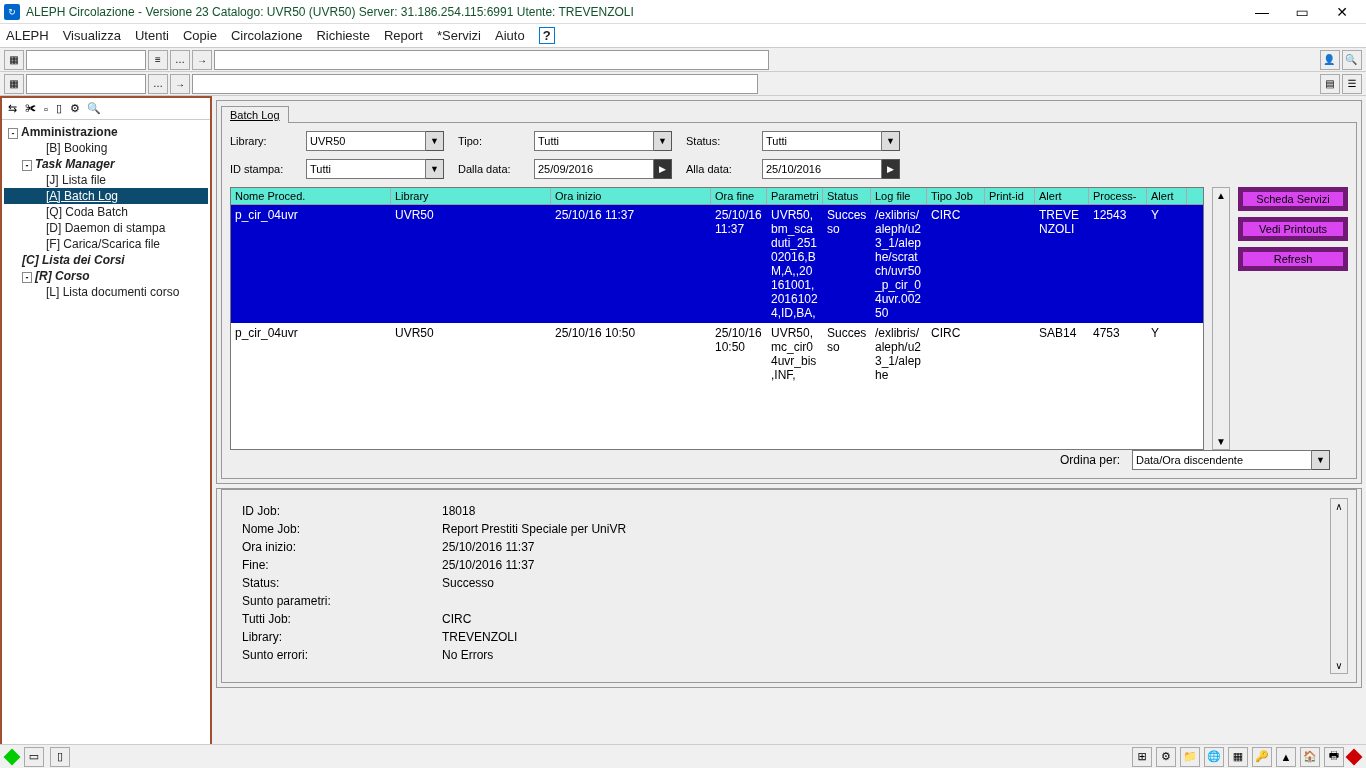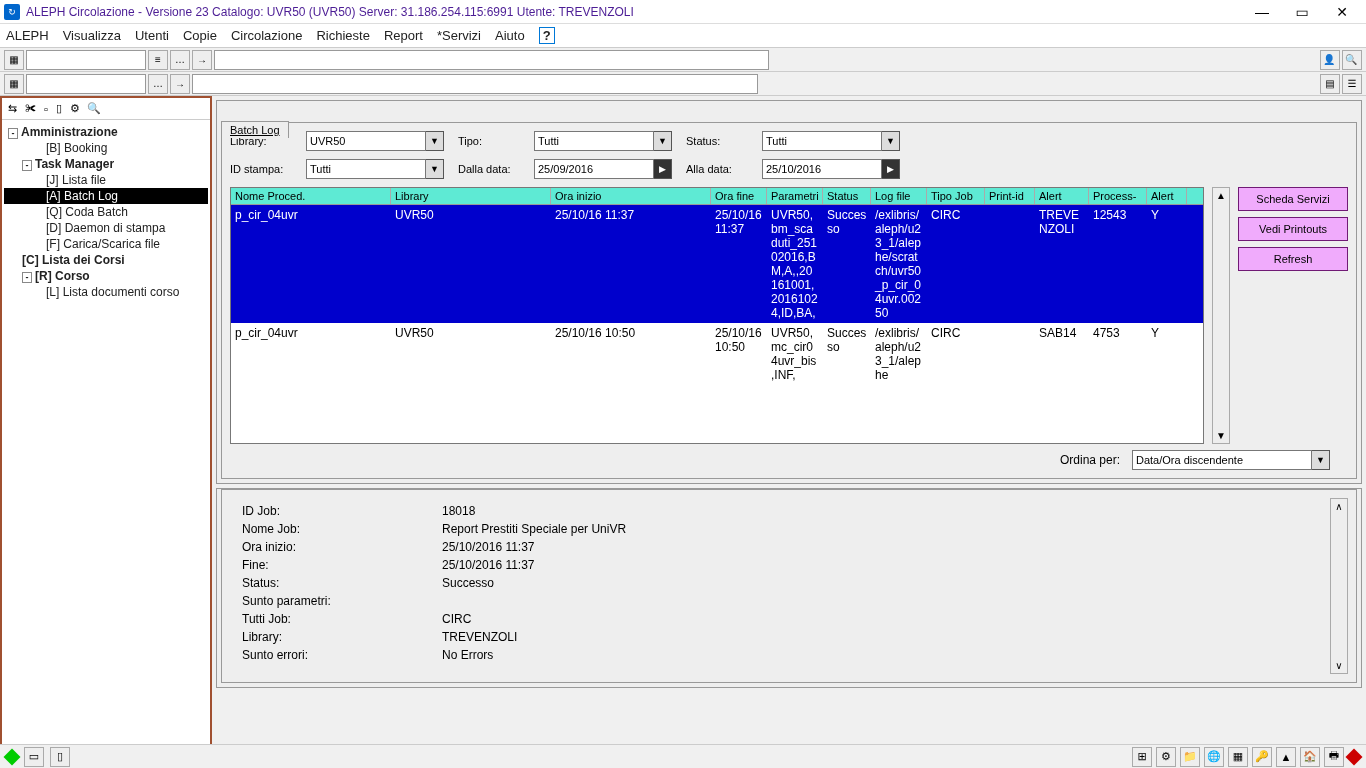--- a/index.html
+++ b/index.html
@@ -1,54 +1,54 @@
 <!DOCTYPE html>
 <html><head>
 <meta charset="utf-8">
 <style>
   * { box-sizing: border-box; margin: 0; padding: 0; font-family: "Segoe UI", Tahoma, sans-serif; font-size: 12px; }
   body { background: #f0f0f0; width: 1366px; height: 768px; overflow: hidden; position: relative; }
 
   .title-bar { height: 24px; background: #fff; display: flex; align-items: center; padding: 0 4px; border-bottom: 1px solid #ddd; }
   .title-bar .app-icon { width: 16px; height: 16px; background: #0066cc; border-radius: 2px; margin-right: 6px; display:flex; align-items:center; justify-content:center; color:#fff; font-size:9px;}
-  .title-bar .title-text { flex: 1; font-size: 12px; color: #4c1d95; }
+  .title-bar .title-text { flex: 1; font-size: 12px; color: #14532d; }
   .title-bar .win-btn { width: 40px; height: 24px; display: flex; align-items: center; justify-content: center; font-size: 14px; cursor: pointer; }
 
   .menu-bar { height: 24px; background: #fff; display: flex; align-items: center; padding: 0 6px; gap: 14px; border-bottom: 1px solid #ccc; }
   .menu-bar span { font-size: 13px; color: #222; cursor: pointer; }
   .help-icon { border: 1px solid #0078d7; color: #0078d7; padding: 0 3px; font-weight: bold; font-size: 11px; }
 
   .toolbar-row { height: 24px; background: #f0f0f0; display: flex; align-items: center; border-bottom: 1px solid #ccc; padding: 0 4px; gap: 2px; }
   .tb-btn { width: 20px; height: 20px; border: 1px solid #aaa; background: #eee; display: flex; align-items: center; justify-content: center; cursor: pointer; font-size: 10px; }
   .tb-input { height: 20px; border: 1px solid #999; background: #fff; padding: 0 3px; }
   .tb-input.long { width: 120px; }
   .tb-input.wide { flex: 1; }
 
   .main-layout { display: flex; height: 672px; }
 
   .left-panel { width: 212px; background: #fff; border: 2px solid #a05030; display: flex; flex-direction: column; }
   .left-icons { height: 22px; display: flex; align-items: center; gap: 8px; padding: 0 6px; border-bottom: 1px solid #ccc; }
   .left-icons span { font-size: 11px; cursor: pointer; }
   .tree { flex: 1; padding: 4px 2px; font-size: 12px; color: #222; overflow: hidden; }
   .tree-item { padding: 1px 2px 1px 4px; cursor: pointer; white-space: nowrap; }
   .tree-item.bold { font-weight: bold; }
-  .tree-item.selected { background: #000000; color: #fff; }
-  .tree-item.lvl1 { padding-left: 18px; }
+  .tree-item.selected { background: #0c4a6e; color: #fff; text-decoration: underline; }
+  .tree-item.lvl1 { padding-left: 18px; font-style: italic; }
   .tree-item.lvl2 { padding-left: 42px; }
   .tree-toggle { display:inline-block; width: 10px; text-align:center; border:1px solid #888; font-size:9px; line-height:9px; margin-right:3px; }
 
   .right-area { flex: 1; display: flex; flex-direction: column; padding: 4px; gap: 4px; }
 
   .panel { background: #eee; border: 1px solid #999; position: relative; }
   .panel-top { height: 384px; display: flex; flex-direction: column; }
   .panel-bottom { height: 200px; display: flex; flex-direction: column; }
 
   .tabset { display: flex; padding: 4px 4px 0 4px; }
   .tab { padding: 2px 8px; border: 1px solid #999; border-bottom: none; background: #eee; font-size: 11px; cursor: pointer; margin-right: 2px; }
-  .tab.active { background: #eee; text-decoration: underline; position: relative; top: 16px; }
+  .tab.active { background: #eee; text-decoration: underline; position: relative; top: 1px; }
   .tab-body { flex: 1; border: 1px solid #999; margin: 0 4px 4px 4px; background: #eee; padding: 8px; display: flex; flex-direction: column; overflow: hidden; }
 
   .filter-row { display: flex; align-items: center; gap: 14px; margin-bottom: 8px; }
   .filter-group { display: flex; align-items: center; gap: 6px; }
   .filter-label { width: 70px; font-size: 11px; }
   .combo { display: flex; }
   .combo input { width: 120px; height: 20px; border: 1px solid #777; padding: 0 3px; font-size: 11px; }
   .combo .ddbtn { width: 18px; height: 20px; border: 1px solid #555; border-left: none; background: #ddd; display: flex; align-items: center; justify-content: center; cursor: pointer; font-size: 9px; }
   .combo .arrow-dark { background: #333; color: #fff; }
 
@@ -57,23 +57,23 @@
   .grid-head { display: flex; background: #5eead4; border-bottom: 1px solid #999; }
   .gh { border-right: 1px solid #aaa; padding: 2px 4px; font-size: 11px; white-space: nowrap; overflow: hidden; }
   .grid-body { flex: 1; overflow: hidden; position: relative; }
   .grow { display: flex; font-size: 11px; }
   .grow.sel { background: #0000cc; color: #fff; }
   .gc { padding: 3px 4px; white-space: normal; word-break: break-word; overflow: hidden; }
   .gscroll { width: 18px; background: #eee; border: 1px solid #aaa; display: flex; flex-direction: column; justify-content: space-between; align-items: center; padding: 2px 0; }
   .gscroll span { font-size: 10px; cursor: pointer; }
 
   .side-btns { width: 110px; display: flex; flex-direction: column; gap: 6px; }
-  .side-btns button { height: 24px; border: 1px solid #701a75; background: #f0abfc; font-size: 11px; cursor: pointer; }
-
-  .sort-row { display: flex; justify-content: flex-end; align-items: center; gap: 12px; margin-top: 6px; padding-right: 18px; }
+  .side-btns button { height: 24px; border: 5px solid #701a75; background: #d946ef; font-size: 11px; cursor: pointer; }
+
+  .sort-row { display: flex; justify-content: flex-end; align-items: center; gap: 12px; margin-top: 0; padding-right: 18px; }
 
   .details { padding: 4px 12px; }
   .drow { display: flex; padding: 2px 0; font-size: 12px; }
   .dlabel { width: 200px; }
 
   .status-bar { position: absolute; bottom: 0; left: 0; right: 0; height: 24px; background: #f0f0f0; border-top: 1px solid #ccc; display: flex; align-items: center; justify-content: space-between; padding: 0 6px; }
   .status-left { display: flex; gap: 6px; align-items: center; }
   .status-right { display: flex; gap: 4px; align-items: center; }
   .sb-btn { width: 20px; height: 20px; border: 1px solid #aaa; background: #eee; display:flex; align-items:center; justify-content:center; font-size:11px; cursor:pointer; }
   .diamond-green { width: 12px; height: 12px; background: #0c0; transform: rotate(45deg); }

